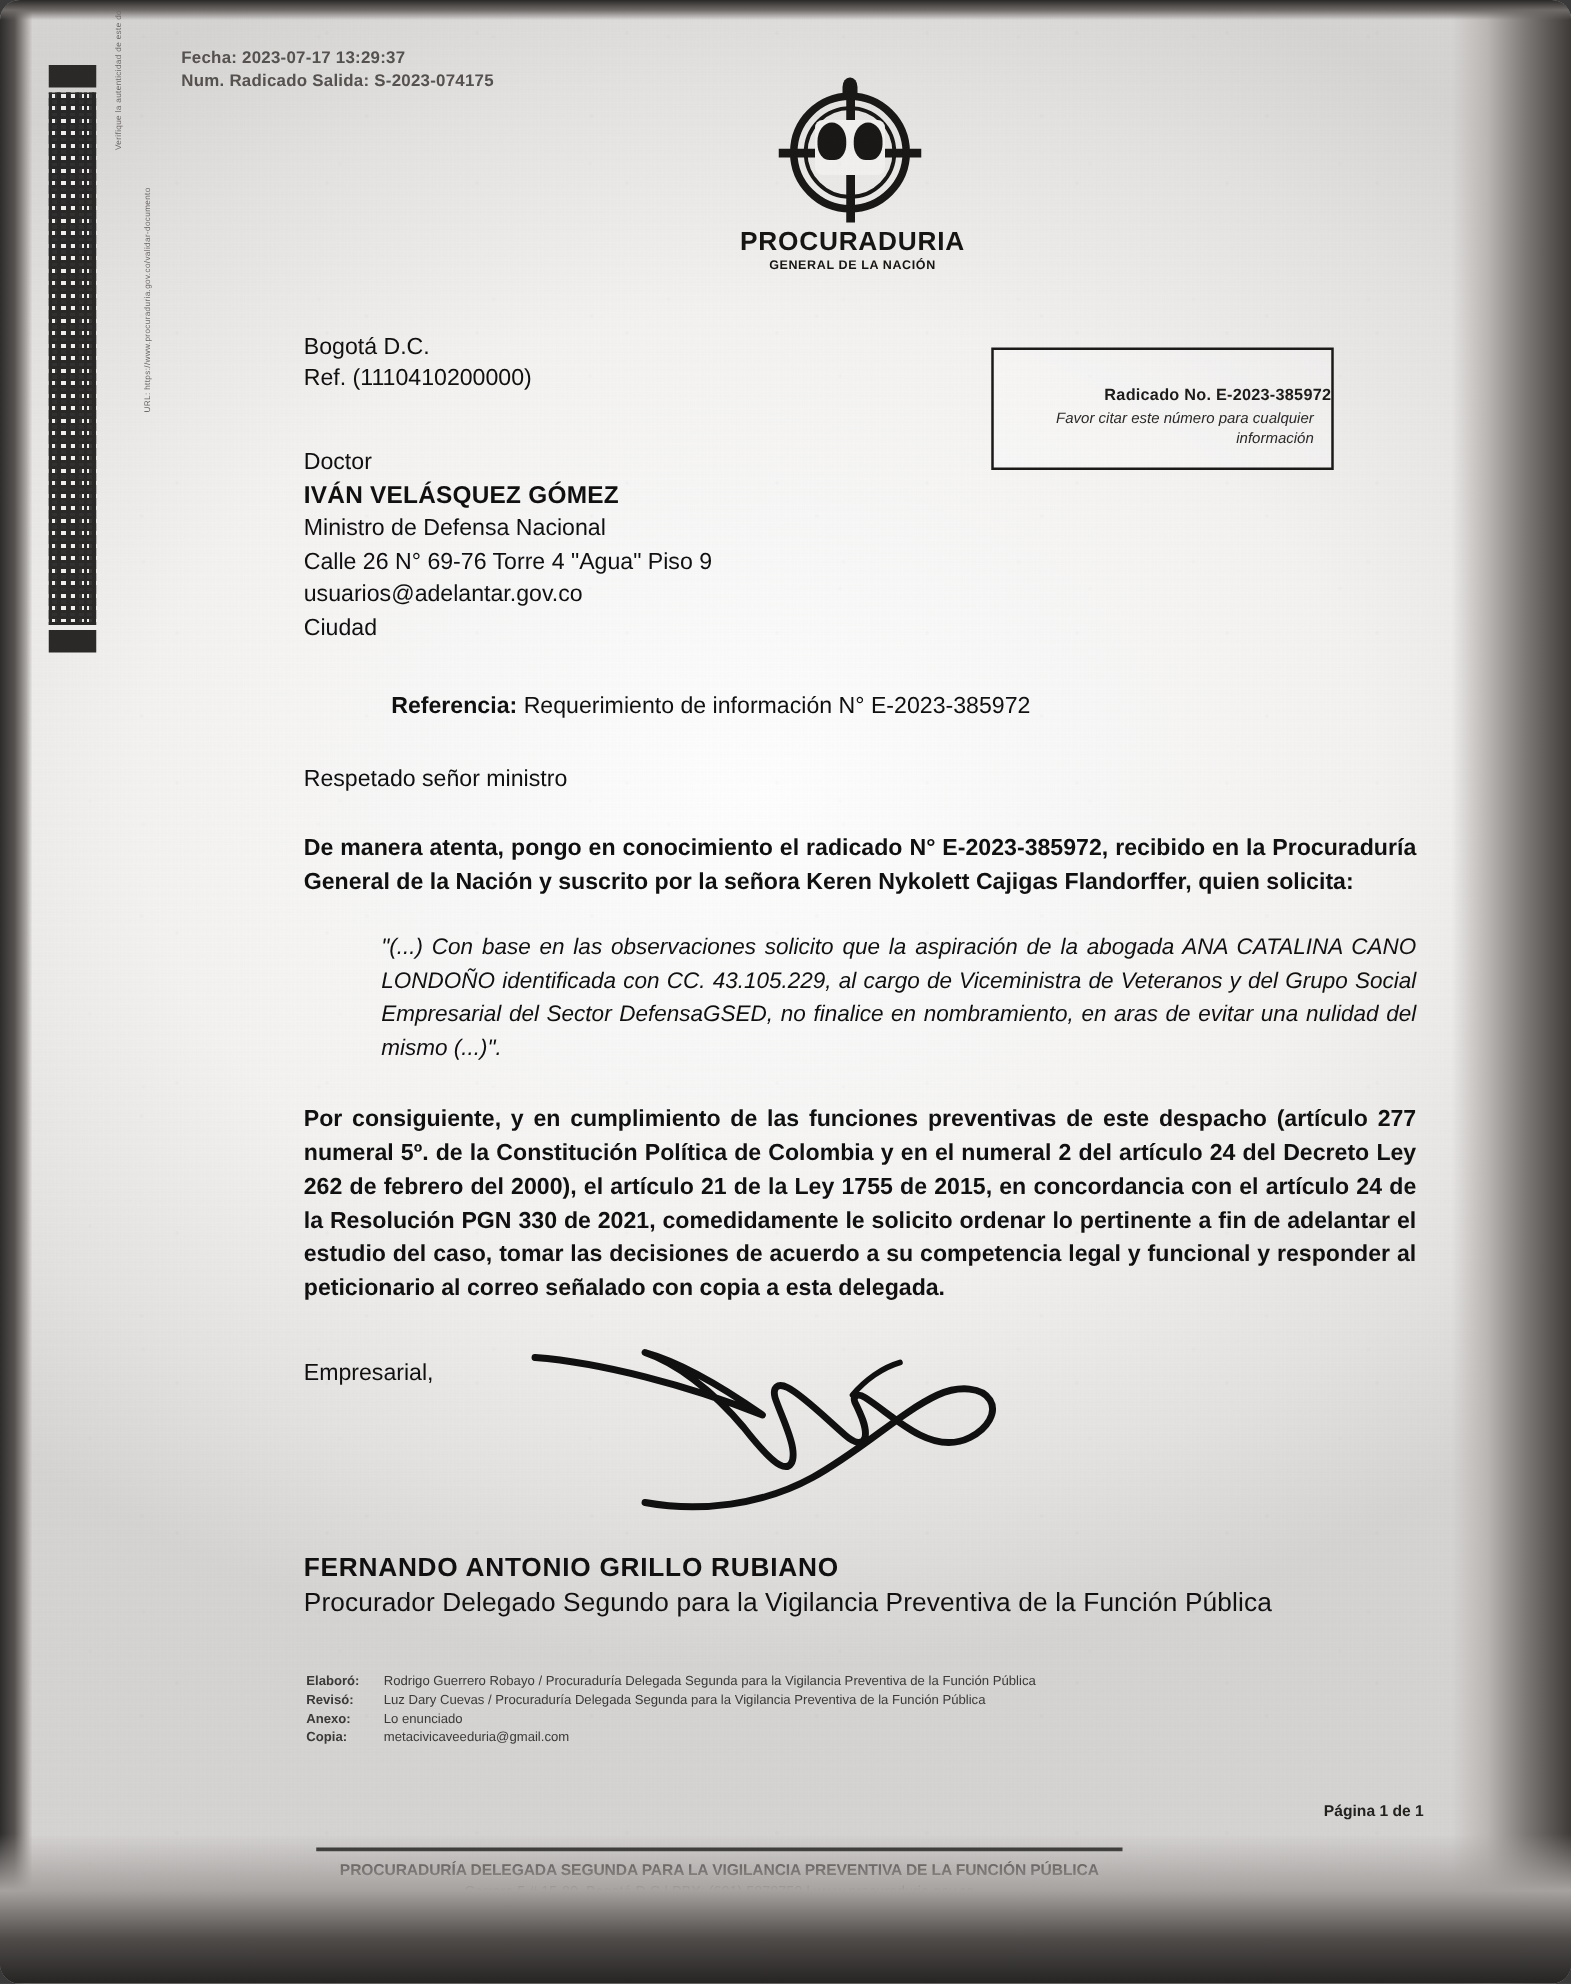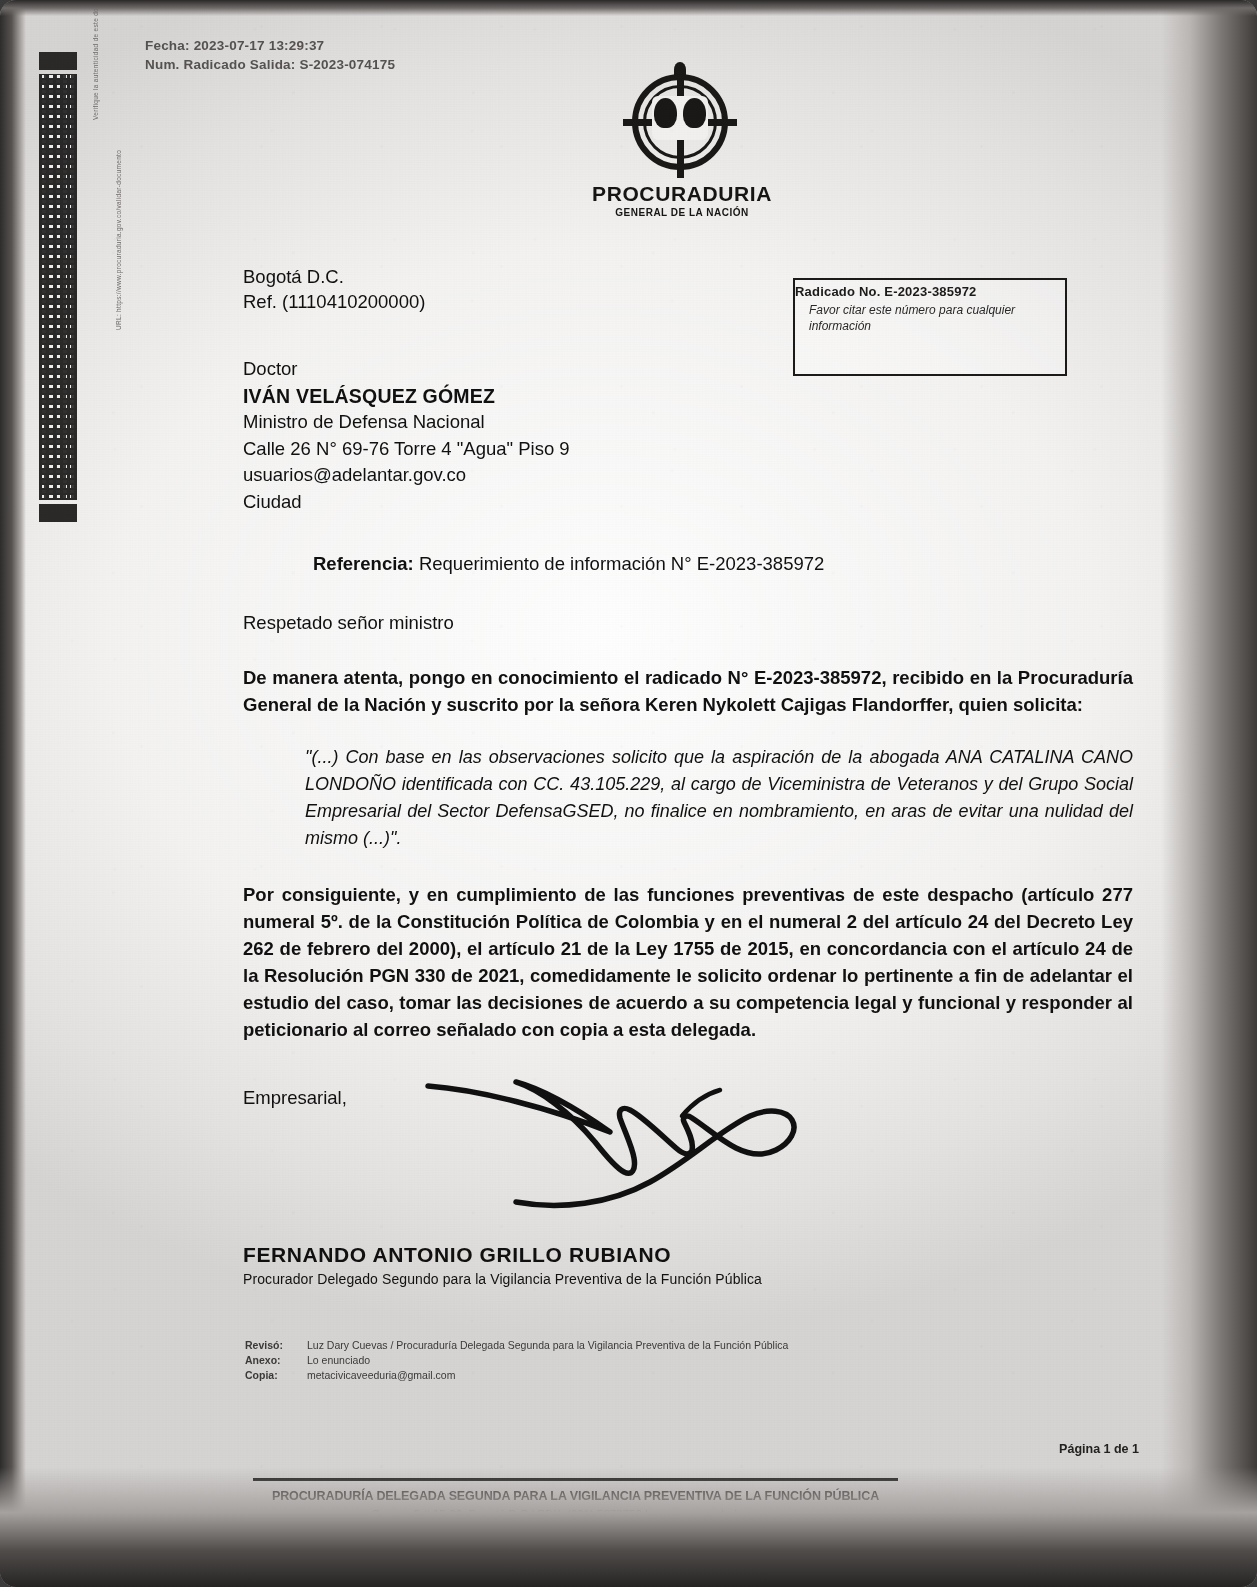--- a/index.html
+++ b/index.html
@@ -182,22 +182,22 @@
     line-height: 15px;
   }
 
   
   .stamp {
     position: absolute;
     left: 793px; top: 278px;
     width: 274px; height: 98px;
     border: 2px solid #1c1b1a;
     box-sizing: border-box;
-    padding-top: 4px;
-    text-align: left;
+    padding-top: 28px;
+    text-align: right;
     background: rgba(255,255,255,.25);
   }
   .stamp-title {
     font-size: 13px;
     font-weight: 800;
     letter-spacing: .2px;
     color: #1d1c1b;
   }
   .stamp-note {
     margin-top: 3px;
@@ -262,21 +262,21 @@
     width: 890px;
   }
   .sign-name {
     font-size: 21px;
     font-weight: 800;
     letter-spacing: .6px;
     color: #121111;
   }
   .sign-title {
     margin-top: 4px;
-    font-size: 14px;
+    font-size: 21px;
     color: #121111;
     letter-spacing: .1px;
   }
 
   
   .notes {
     position: absolute;
     left: 245px; top: 1338px;
     width: 840px;
     font-size: 10.5px;
@@ -393,20 +393,24 @@
     <path d="M262,56 C272,44 286,34 300,30" fill="none" stroke="#111" stroke-width="4.5" stroke-linecap="round"></path>
   </svg>
 
   <div class="sign-block">
     <div class="sign-name">FERNANDO ANTONIO GRILLO RUBIANO</div>
     <div class="sign-title">Procurador Delegado Segundo para la Vigilancia Preventiva de la Función Pública</div>
   </div>
 
   <div class="notes">
     <div class="note-row">
+      <div class="note-key">Elaboró:</div>
+      <div class="note-val">Rodrigo Guerrero Robayo / Procuraduría Delegada Segunda para la Vigilancia Preventiva de la Función Pública</div>
+    </div>
+    <div class="note-row">
       <div class="note-key">Revisó:</div>
       <div class="note-val">Luz Dary Cuevas / Procuraduría Delegada Segunda para la Vigilancia Preventiva de la Función Pública</div>
     </div>
     <div class="note-row">
       <div class="note-key">Anexo:</div>
       <div class="note-val">Lo enunciado</div>
     </div>
     <div class="note-row">
       <div class="note-key">Copia:</div>
       <div class="note-val">metacivicaveeduria@gmail.com</div>

